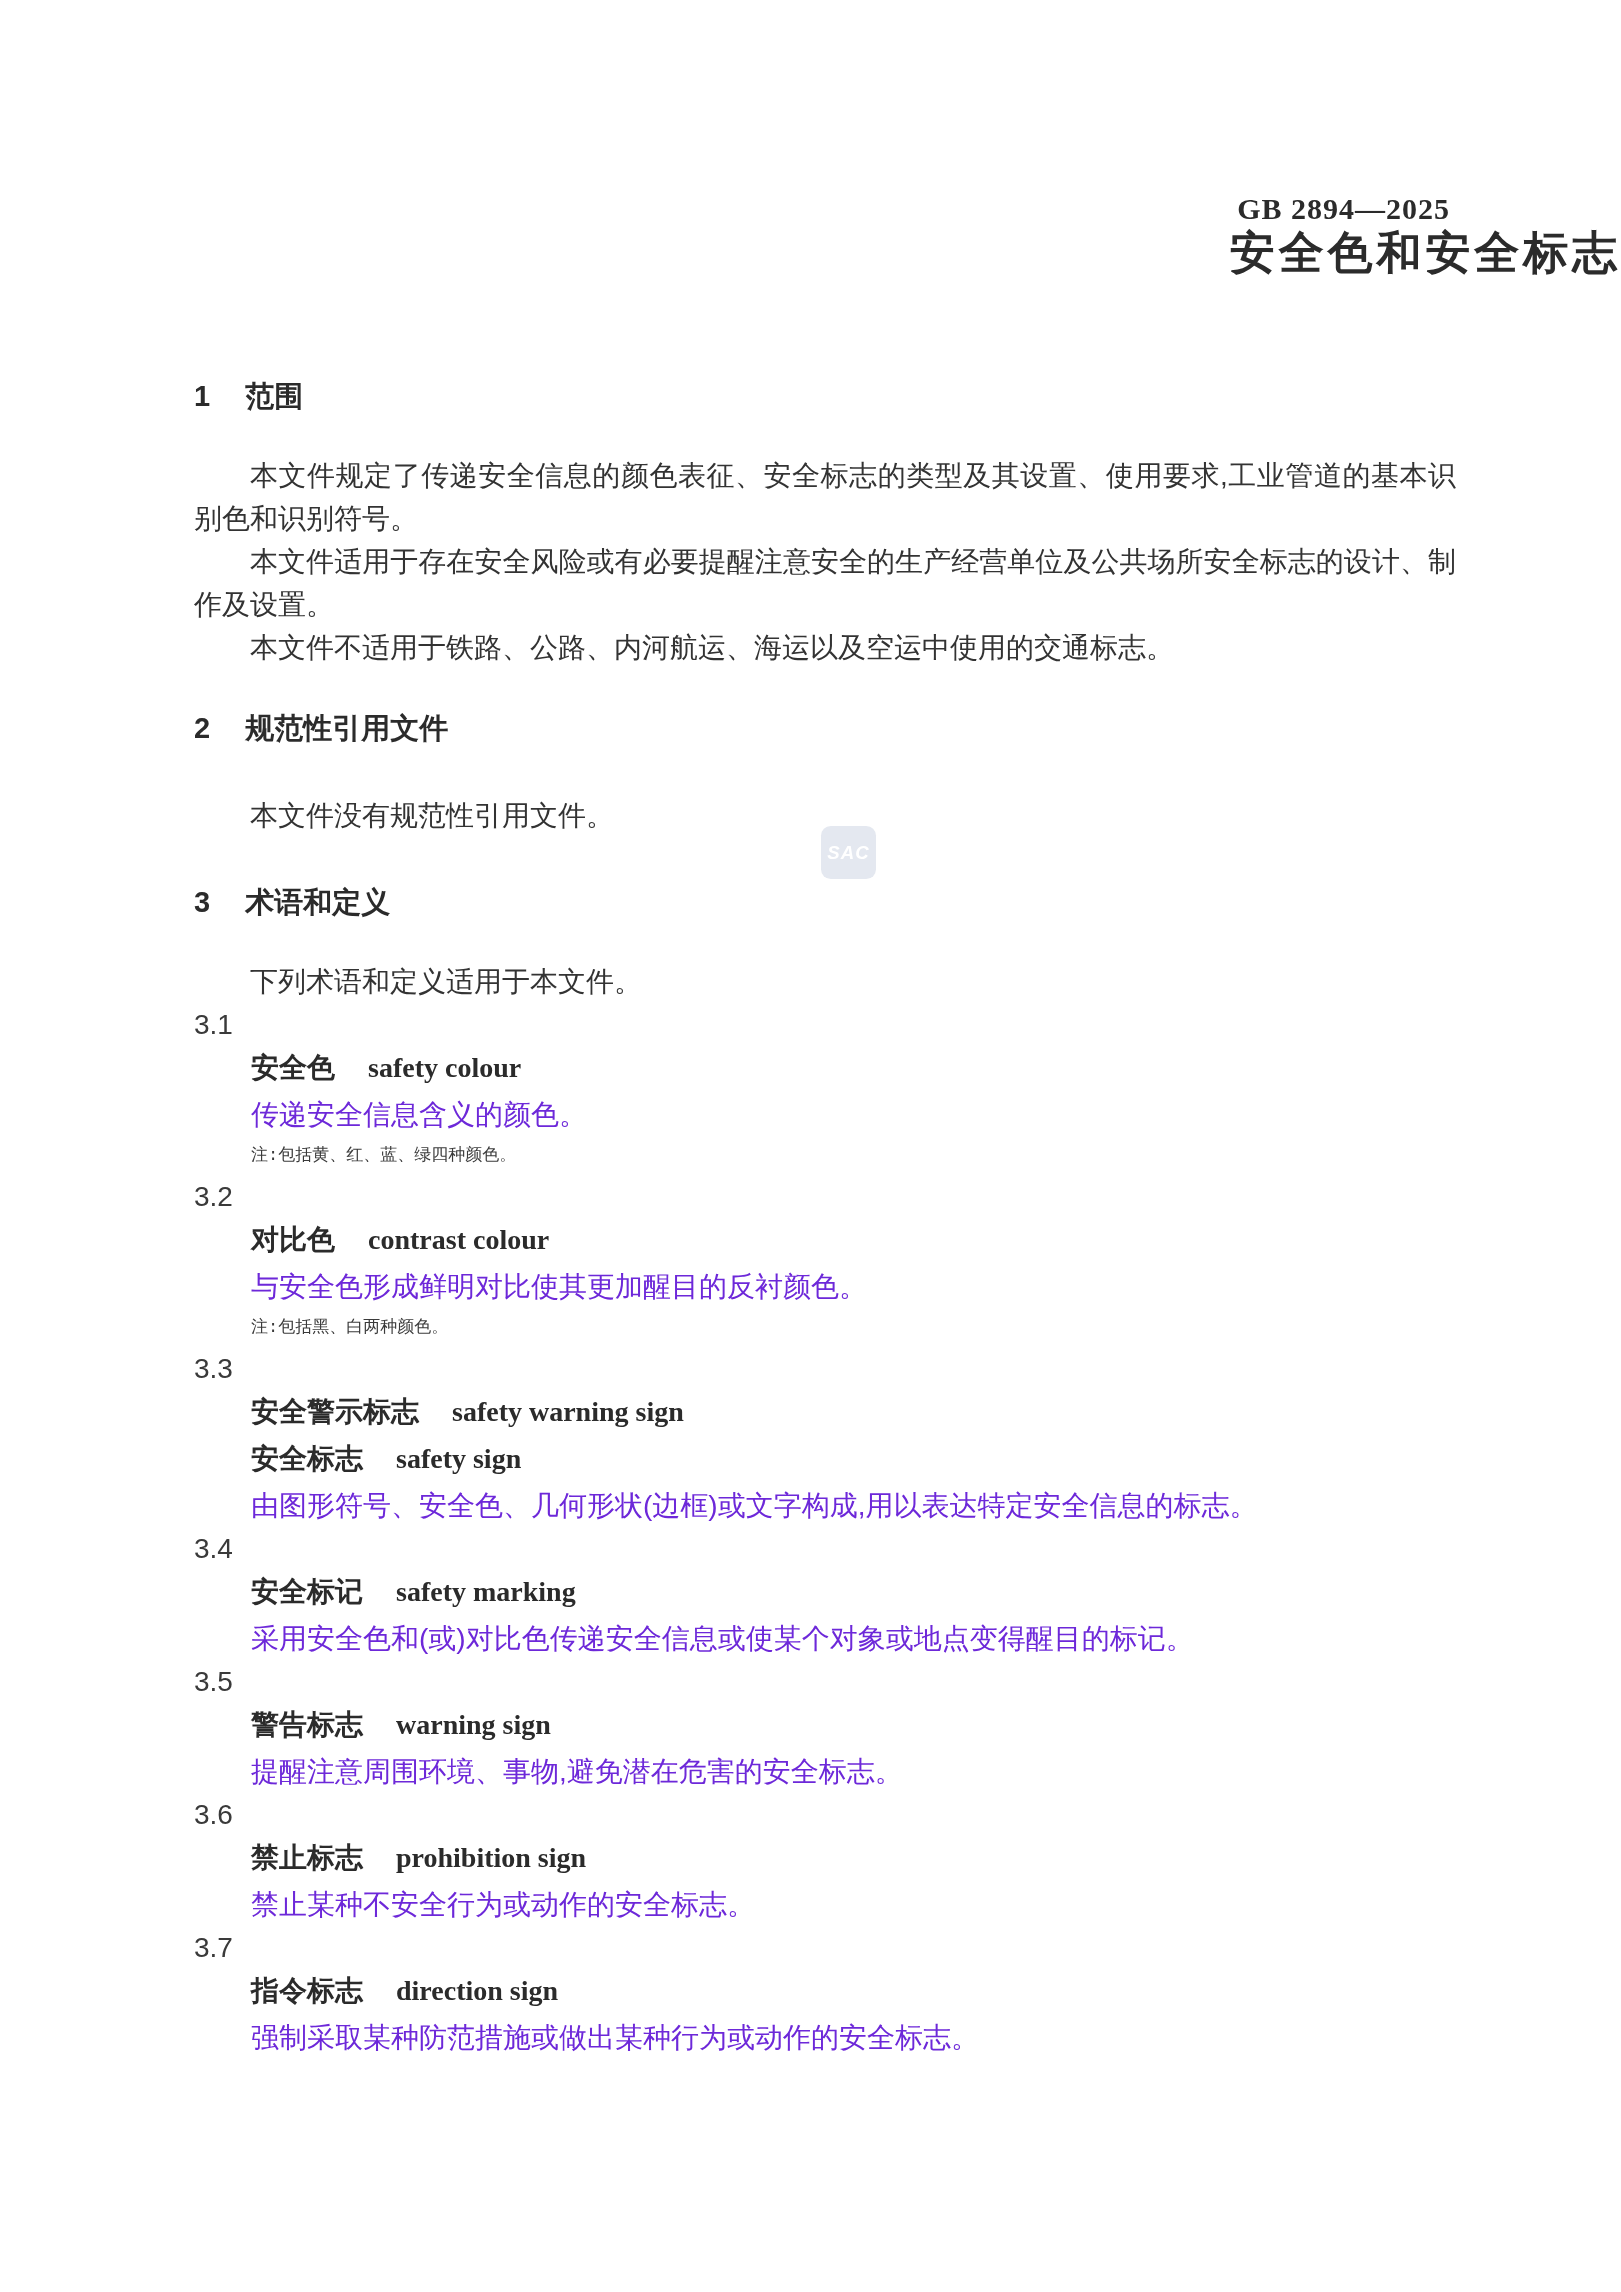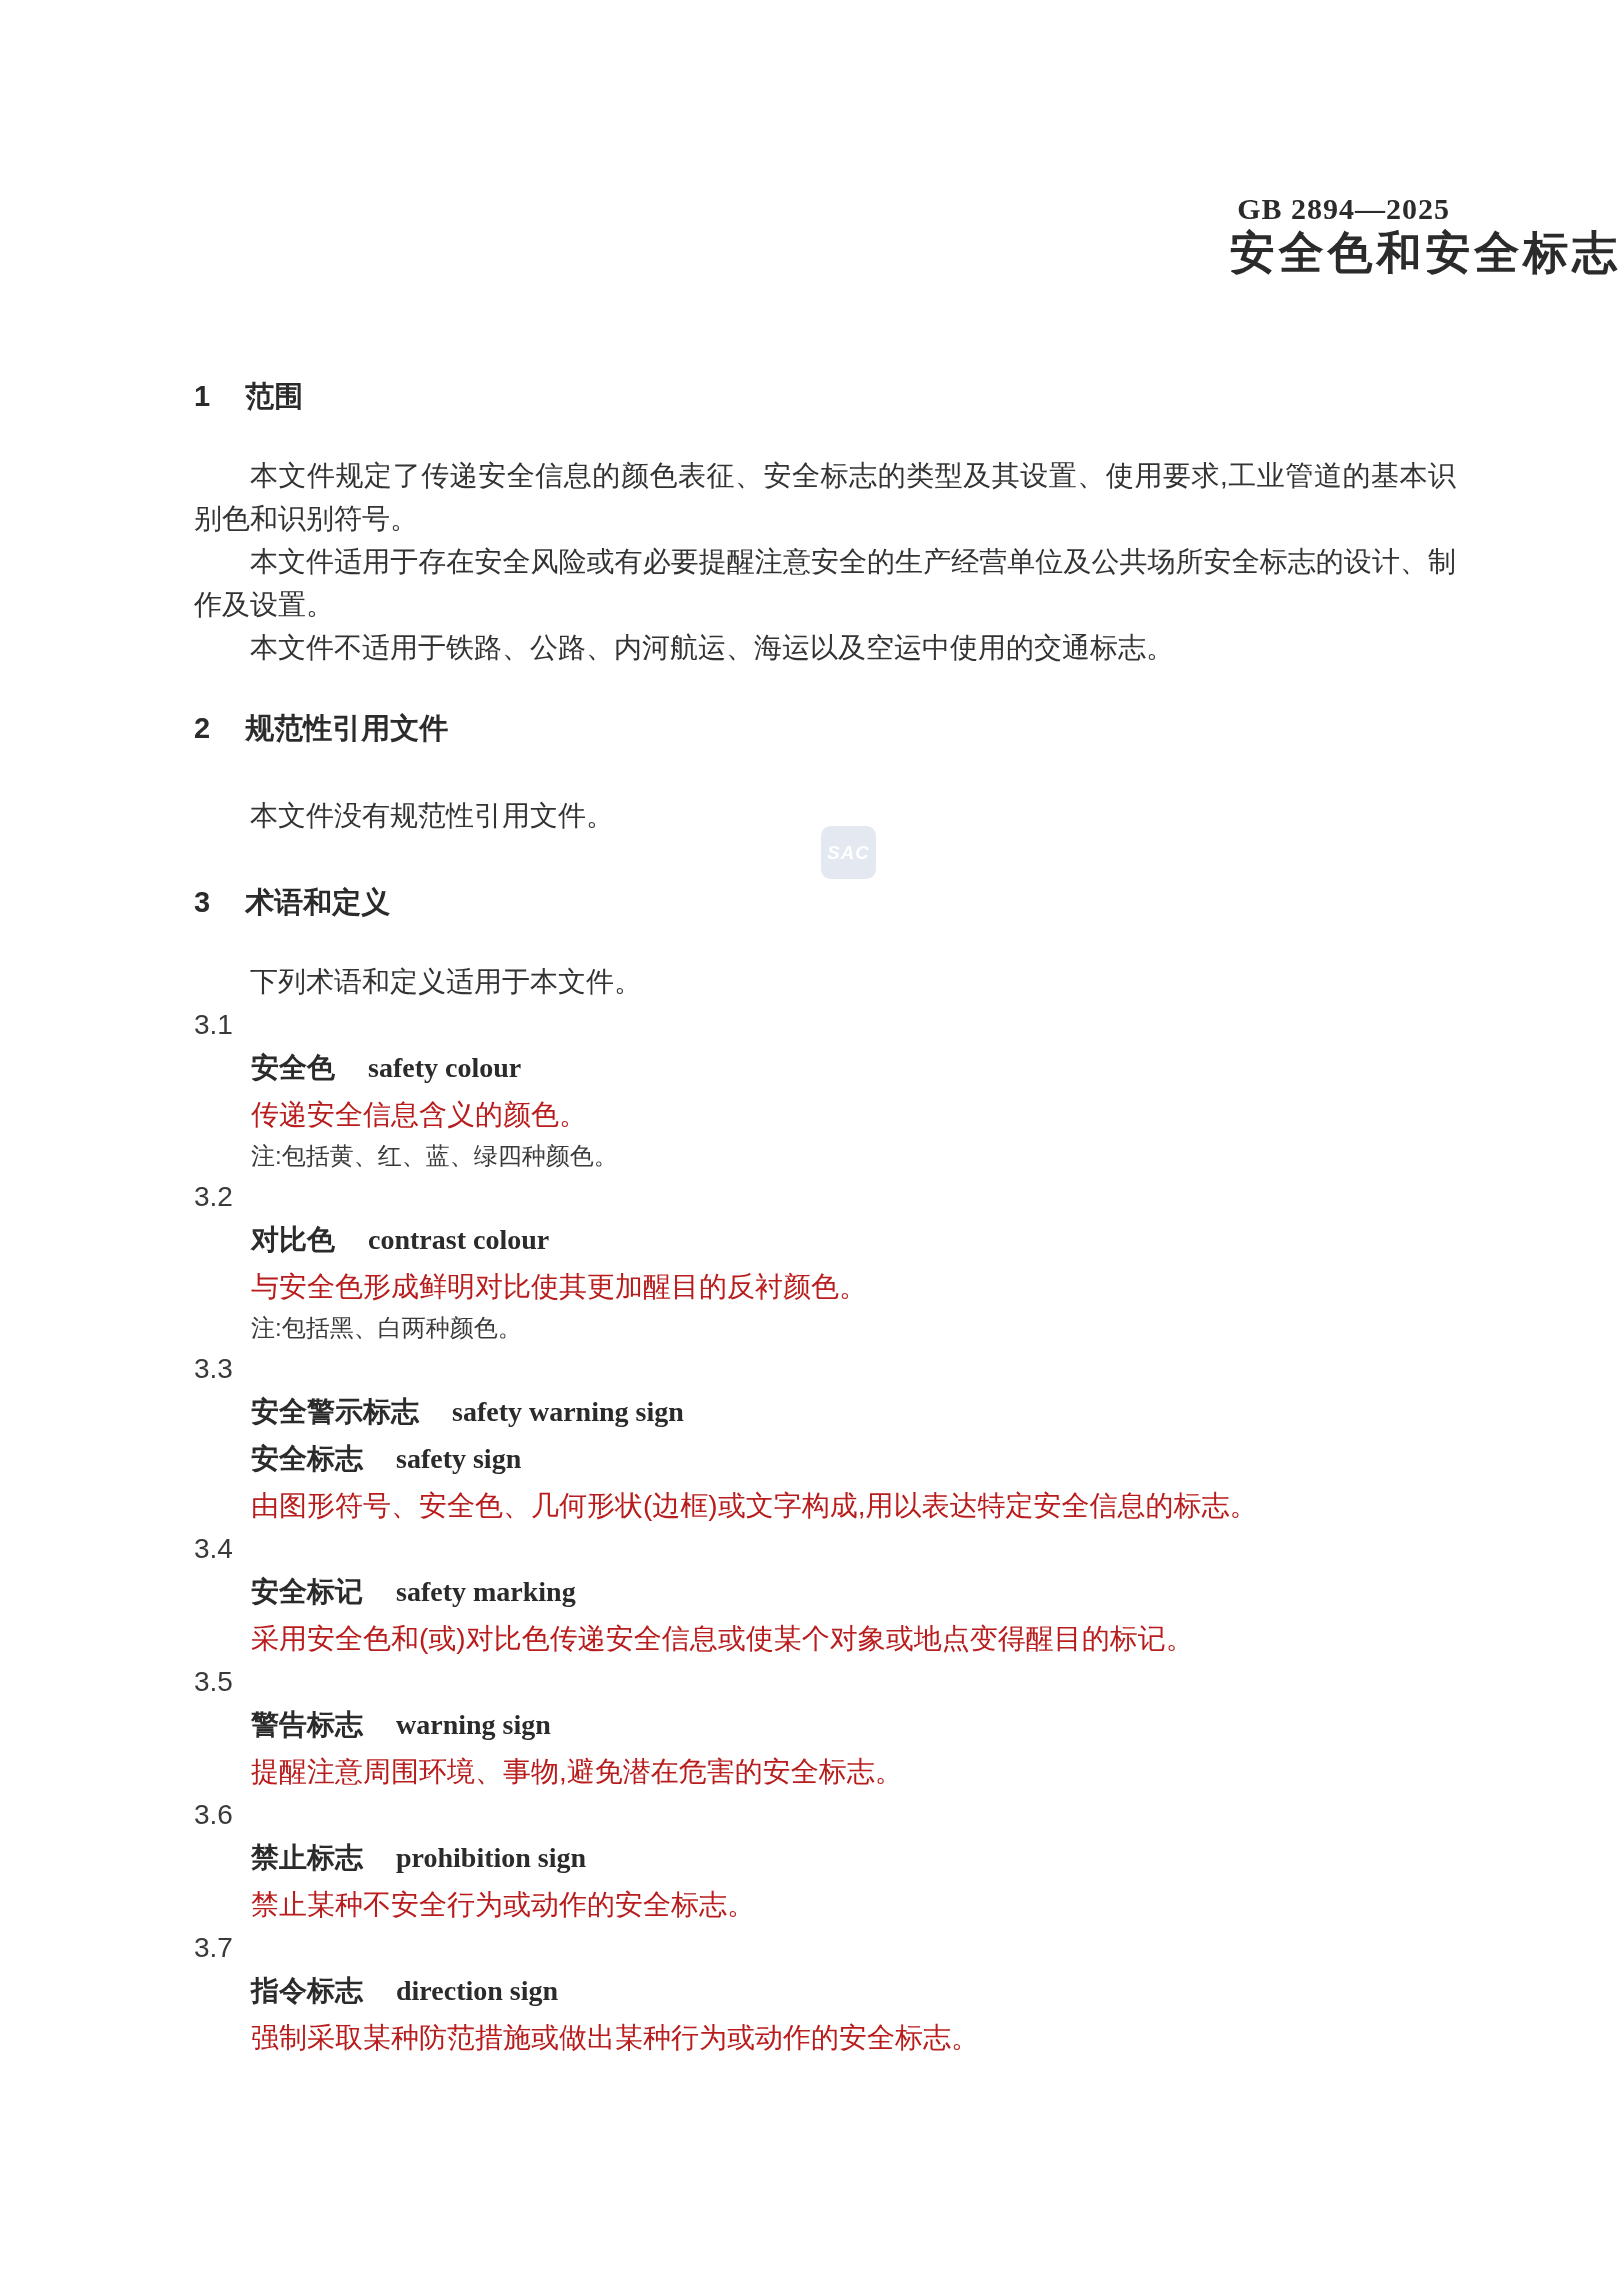--- a/index.html
+++ b/index.html
@@ -82,27 +82,28 @@
     font-family: "Liberation Serif", serif;
     font-size: 28px;
     font-weight: bold;
     margin-left: 33px;
     color: #2b2b2b;
   }
   .term-def {
     padding-left: 57px;
     font-size: 28px;
     line-height: 43px;
-    color: #b91c1c;
+    color: #6d28d9;
   }
   .term-note {
     padding-left: 57px;
-    font-size: 24px;
+    font-size: 17px;
     line-height: 39px;
     color: #3a3a3a;
+    font-family: Liberation Mono, monospace;
   }
   
   .watermark {
     position: absolute;
     left: 821px;
     top: 826px;
     width: 55px;
     height: 53px;
     background: #e4e8f0;
     border-radius: 9.8px;

